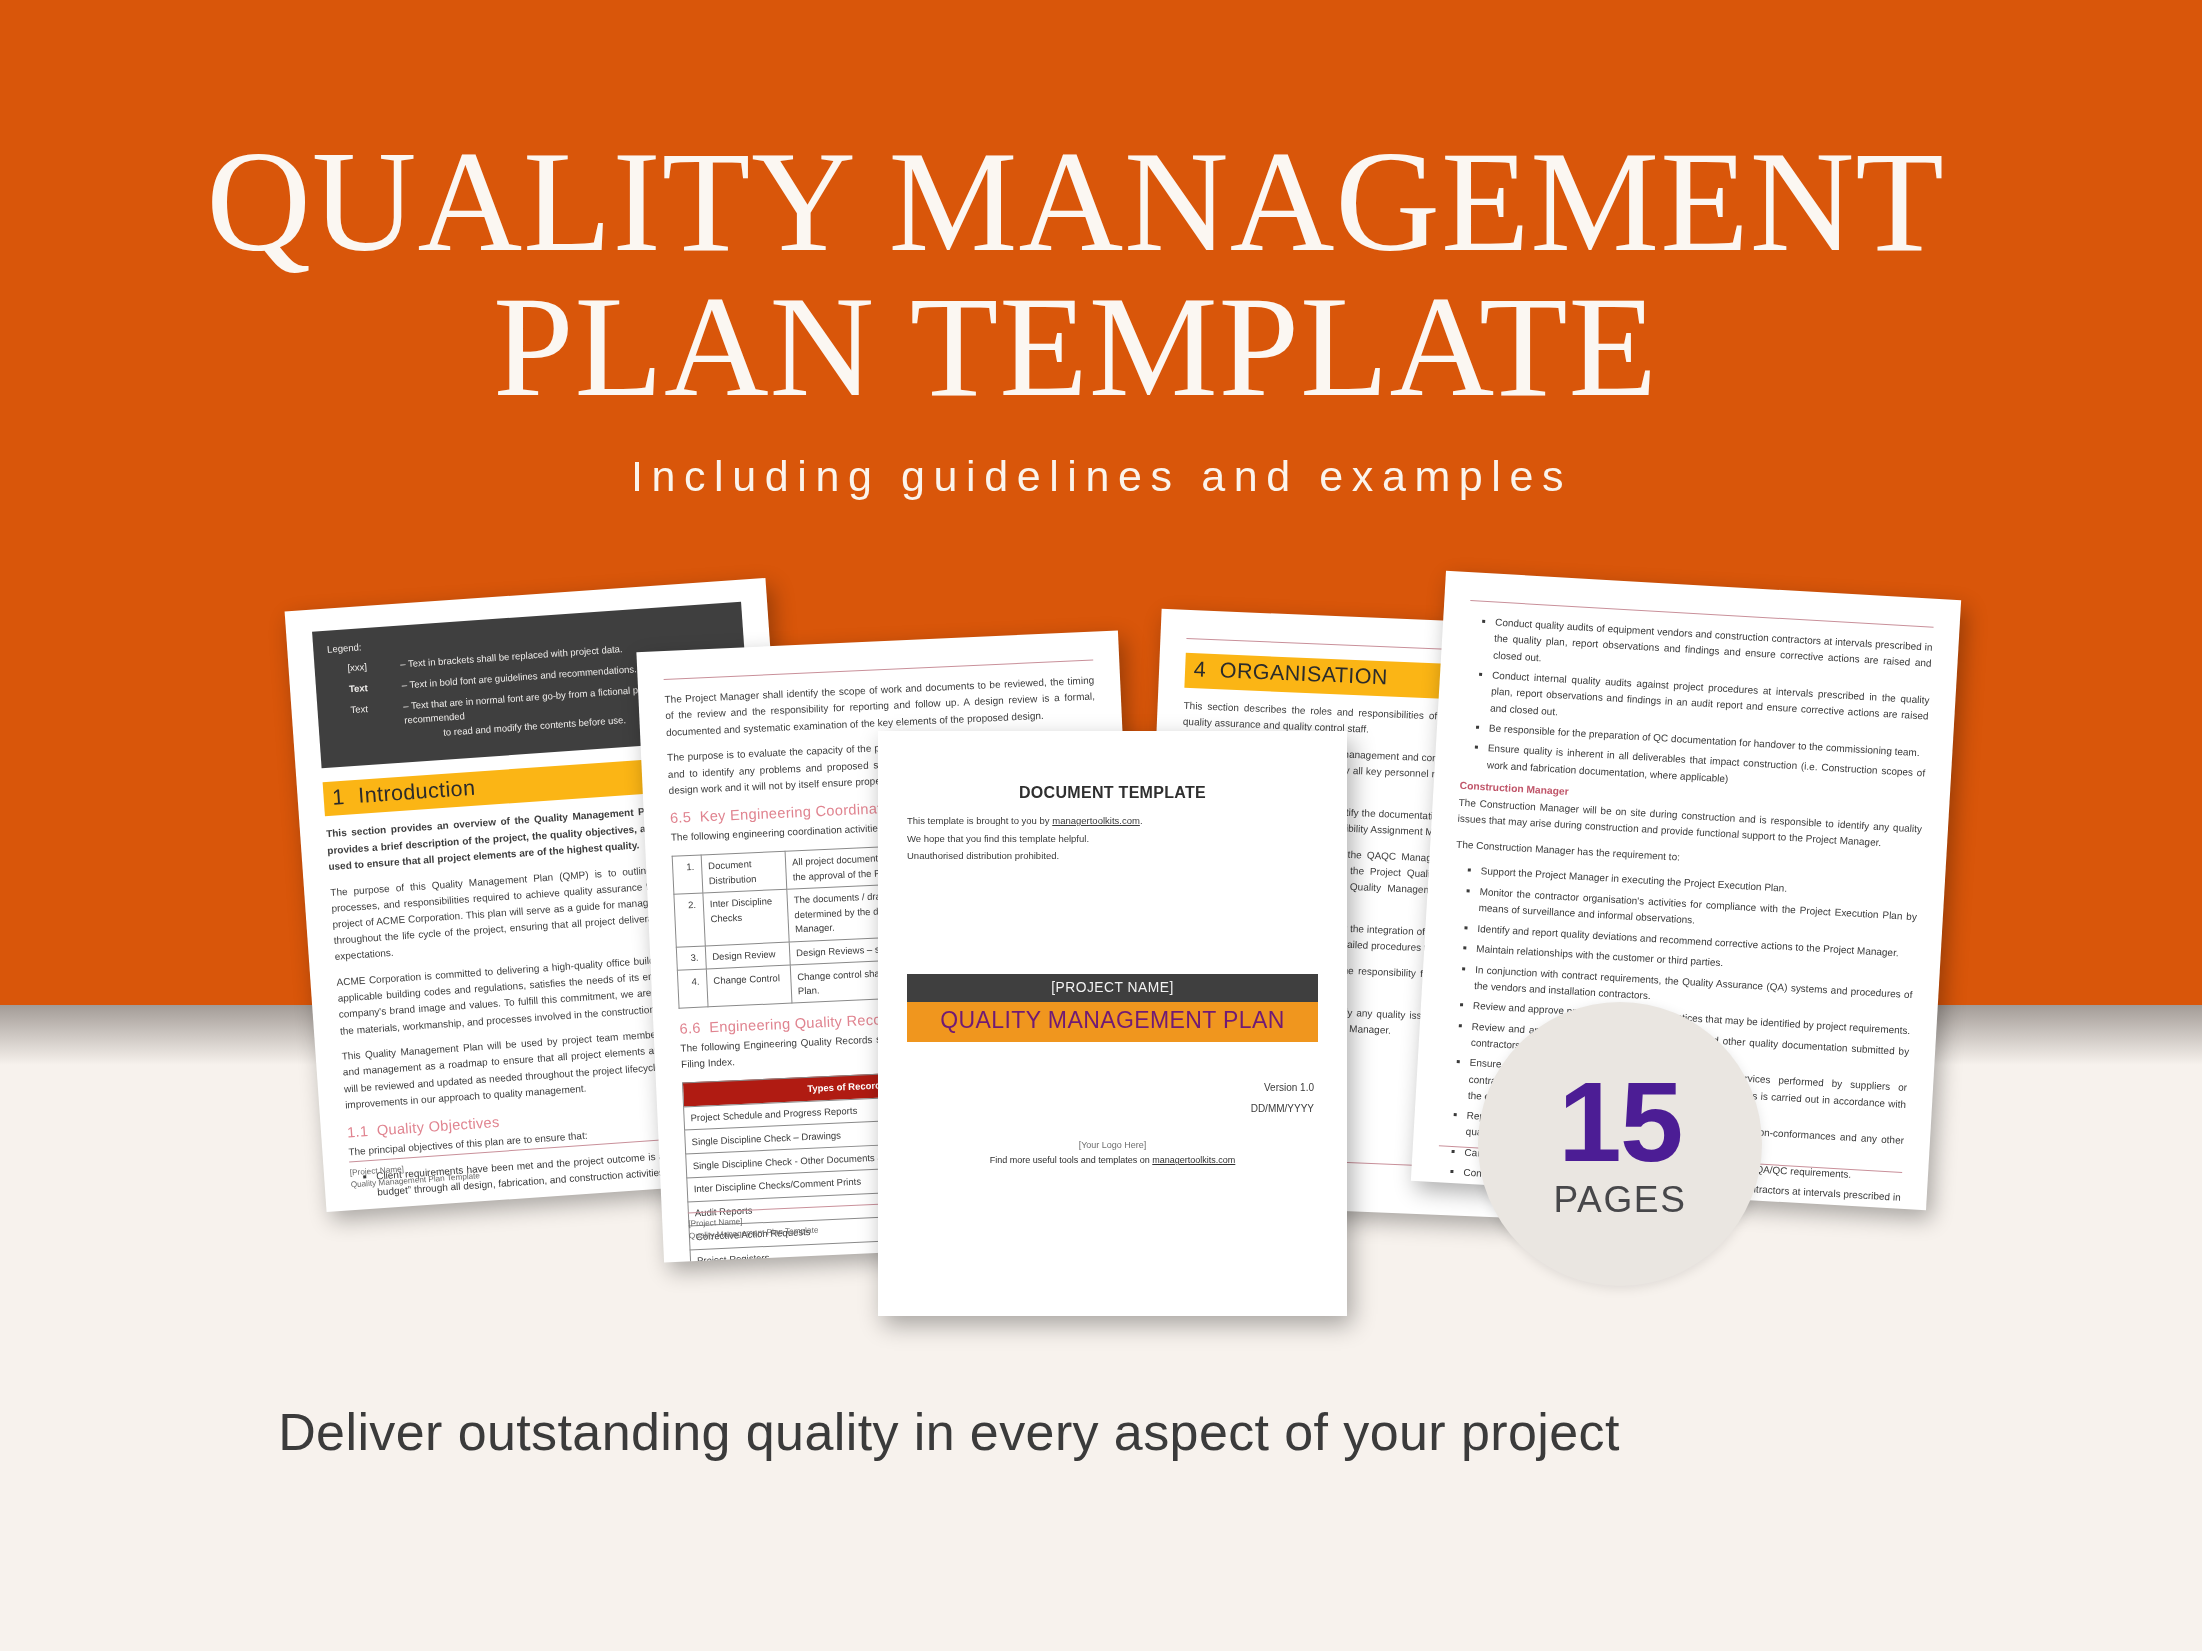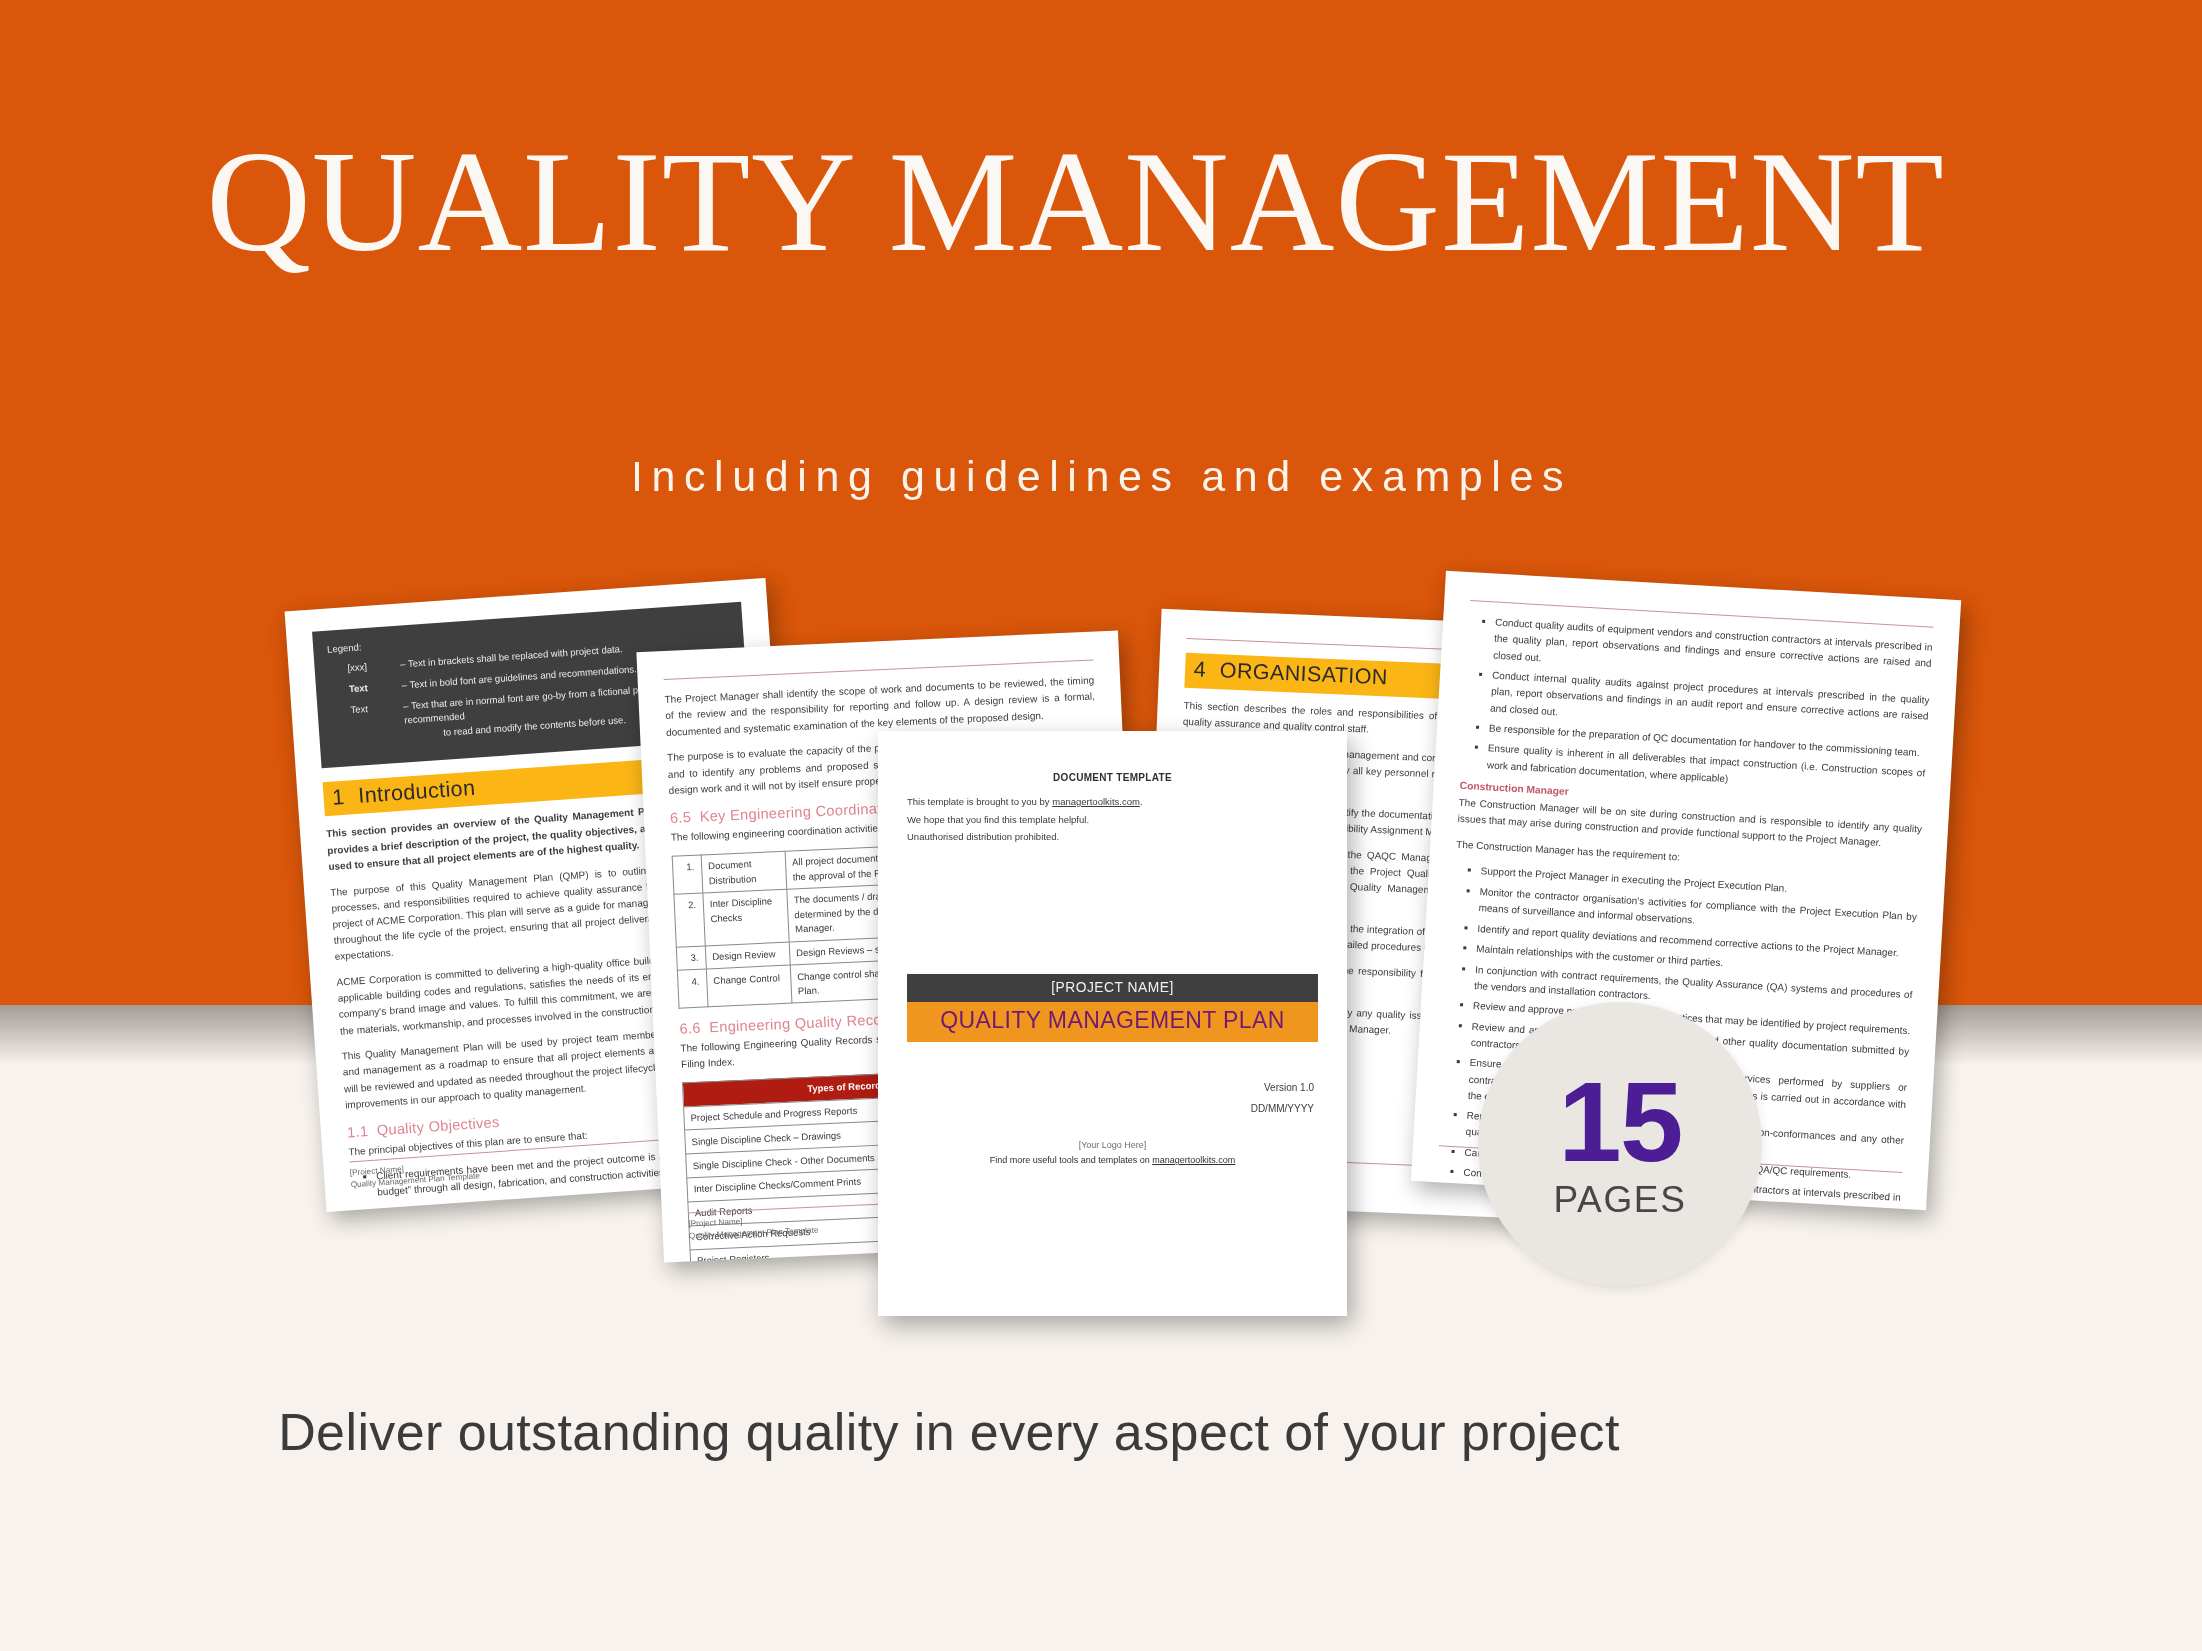--- a/index.html
+++ b/index.html
@@ -103,21 +103,21 @@
 
   
   #page-intro     { left: 305px; top: 594px;  width: 482px; height: 602px; transform: rotate(-4.0deg); transform-origin: 50% 50%; }
   #page-eng       { left: 650px; top: 641px;  width: 482px; height: 611px; transform: rotate(-2.6deg); transform-origin: 50% 50%; }
   #page-org       { left: 1149px; top: 619px; width: 499px; height: 594px; transform: rotate(2.4deg); transform-origin: 50% 50%; }
   #page-audit     { left: 1428px; top: 585px; width: 516px; height: 611px; transform: rotate(3.3deg); transform-origin: 50% 50%; }
   #page-cover     { left: 878px; top: 731px; width: 469px; height: 585px; transform: rotate(0deg); }
 
   
   .cv-wrap { position:absolute; inset:0; padding: 29px 29px; }
-  .cv-dt { text-align:center; font-size: 10px; font-weight: bold; color: #2f2f2f; letter-spacing:0.3px; margin-top: 12px; }
+  .cv-dt { text-align:center; font-size: 16px; font-weight: bold; color: #2f2f2f; letter-spacing:0.3px; margin-top: 24px; }
   .cv-bl { text-align:left; font-size: 9.5px; color: #3a3a3a; line-height: 1.85; margin-top: 10.3px; }
   .cv-bl a { color:#3a3a3a; text-decoration: underline; }
   .cv-titlebox { position:absolute; left: 29px; right: 29px; top: 243px; }
   .cv-proj { background: #3F3F3F; color: #F2F2F2; text-align:center; font-size: 13.8px; padding: 6px 0 6.9px 0; letter-spacing:0.5px;}
   .cv-qmp  { background: #F0961E; color: #701a75; text-align:center; font-size: 23px; padding: 5.2px 0 7.7px 0; letter-spacing:0.4px;}
   .cv-ver { position:absolute; right: 33px; top: 338px; text-align:right; font-size: 10px; color:#3a3a3a; line-height: 2.1; margin-top: 8px; }
   .cv-logo-wrap { position:absolute; left:0; right:0; top: 409px; text-align:center; }
   .cv-logo-lbl { font-size: 9px; color: #6e6e6e; }
   .cv-logo { font-family: "Liberation Serif", serif; font-size: 50px; color: #121212; line-height: 1.25; margin-top: 3.4px; letter-spacing: 0.9px;}
   .cv-find { font-size: 9px; color: #2f2f2f; margin-top: 5.2px; }
@@ -134,20 +134,21 @@
   #pages-badge .lbl { font-size: 37px; color: #47474A; font-weight: 300; letter-spacing: 1.7px; margin-top: 3.4px;}
 </style>
 </head>
 <body>
 
 <div id="hero-band"></div>
 <div id="hero-band-shadow"></div>
 
 <div id="hero-title">
   <span>QUALITY MANAGEMENT</span>
+  <span class="line2">PLAN TEMPLATE</span>
 </div>
 <div id="hero-subtitle">Including guidelines and examples</div>
 
 <div id="doc-fan">
 
   <div class="doc-page" id="page-intro">
     <div class="doc-inner">
       <div class="legend-box">
         <div class="lg-title">Legend:</div>
         <div class="legend-row">

